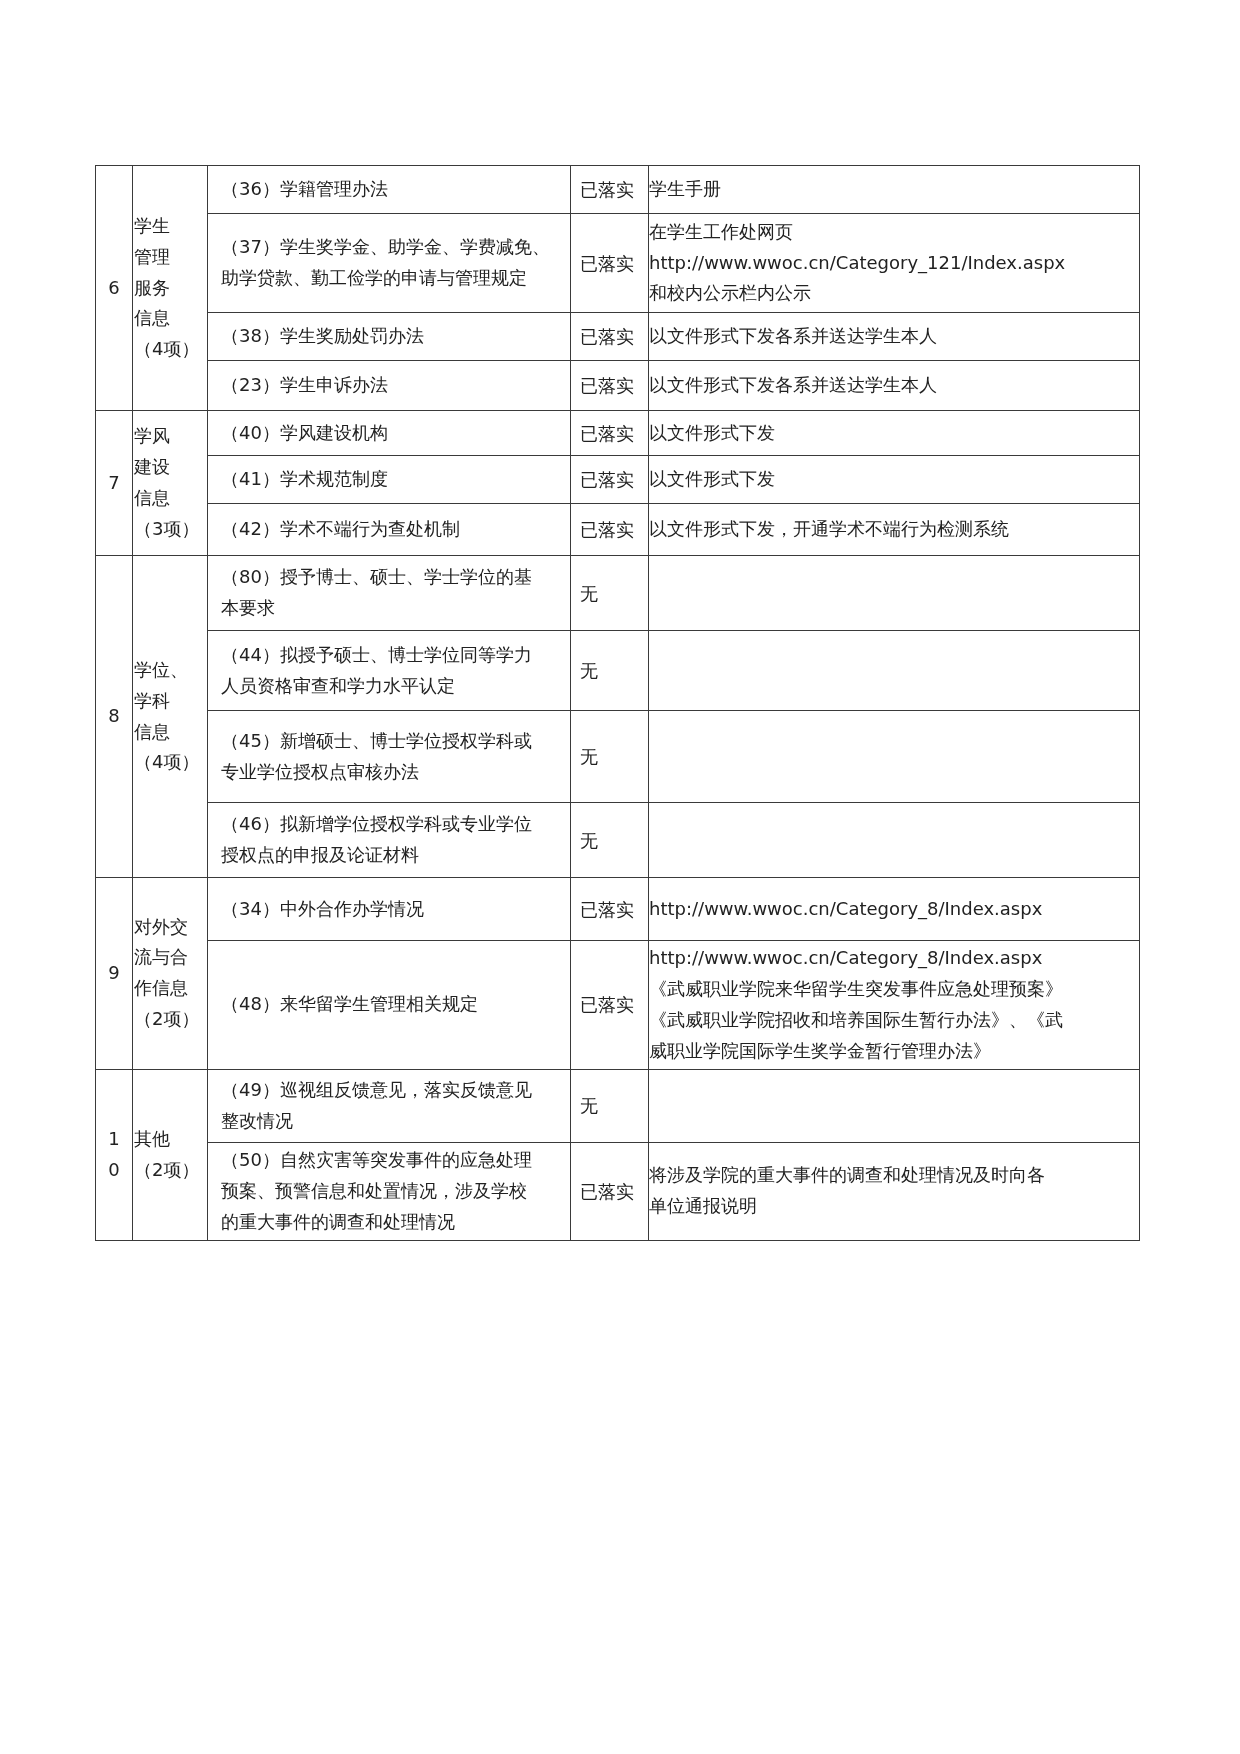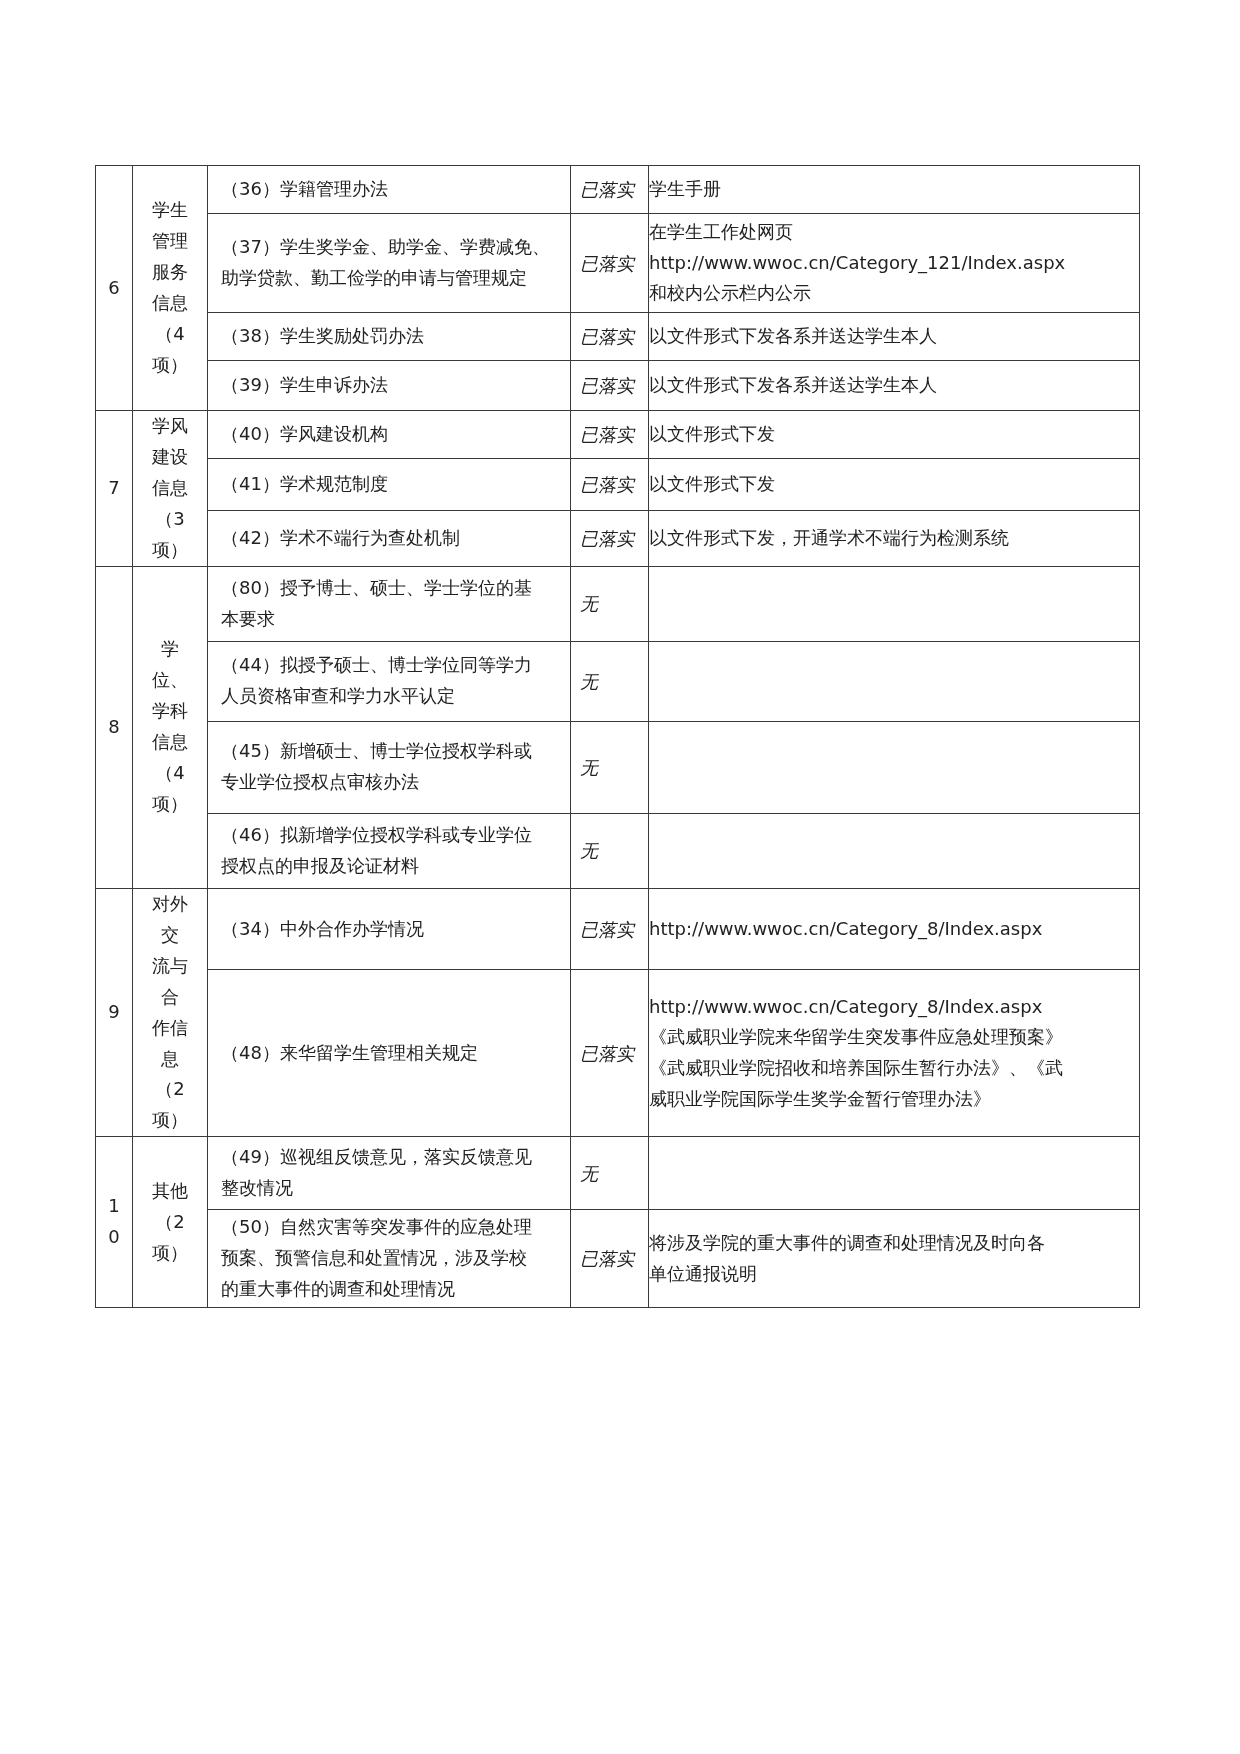--- a/index.html
+++ b/index.html
@@ -36,29 +36,27 @@
     line-height: 1.72;
     white-space: pre-line;
     overflow: hidden;
     word-break: break-all;
   }
   td.num {
     text-align: center;
     padding: 0;
   }
   td.cat {
-    text-align: center;
-    padding: 0 16px;
+    padding: 0 1px;
   }
   td.item {
     padding: 2px 6px 2px 13px;
   }
   td.status {
     padding: 2px 2px 0 9px;
-    font-style: italic;
   }
   td.detail {
     padding: 2px 8px 2px 0;
   }
 </style>
 </head>
 <body>
 
 <div class="page">
   <table class="disclosure-table">
@@ -89,21 +87,21 @@
         <td class="detail">在学生工作处网页
 http://www.wwoc.cn/Category_121/Index.aspx
 和校内公示栏内公示</td>
       </tr>
       <tr style="height:48px">
         <td class="item">（38）学生奖励处罚办法</td>
         <td class="status">已落实</td>
         <td class="detail">以文件形式下发各系并送达学生本人</td>
       </tr>
       <tr style="height:50px">
-        <td class="item">（39）学生申诉办法</td>
+        <td class="item">（23）学生申诉办法</td>
         <td class="status">已落实</td>
         <td class="detail">以文件形式下发各系并送达学生本人</td>
       </tr>
 
       <tr style="height:45px">
         <td class="num" rowspan="3">7</td>
         <td class="cat" rowspan="3">学风
 建设
 信息
 （3项）</td>

